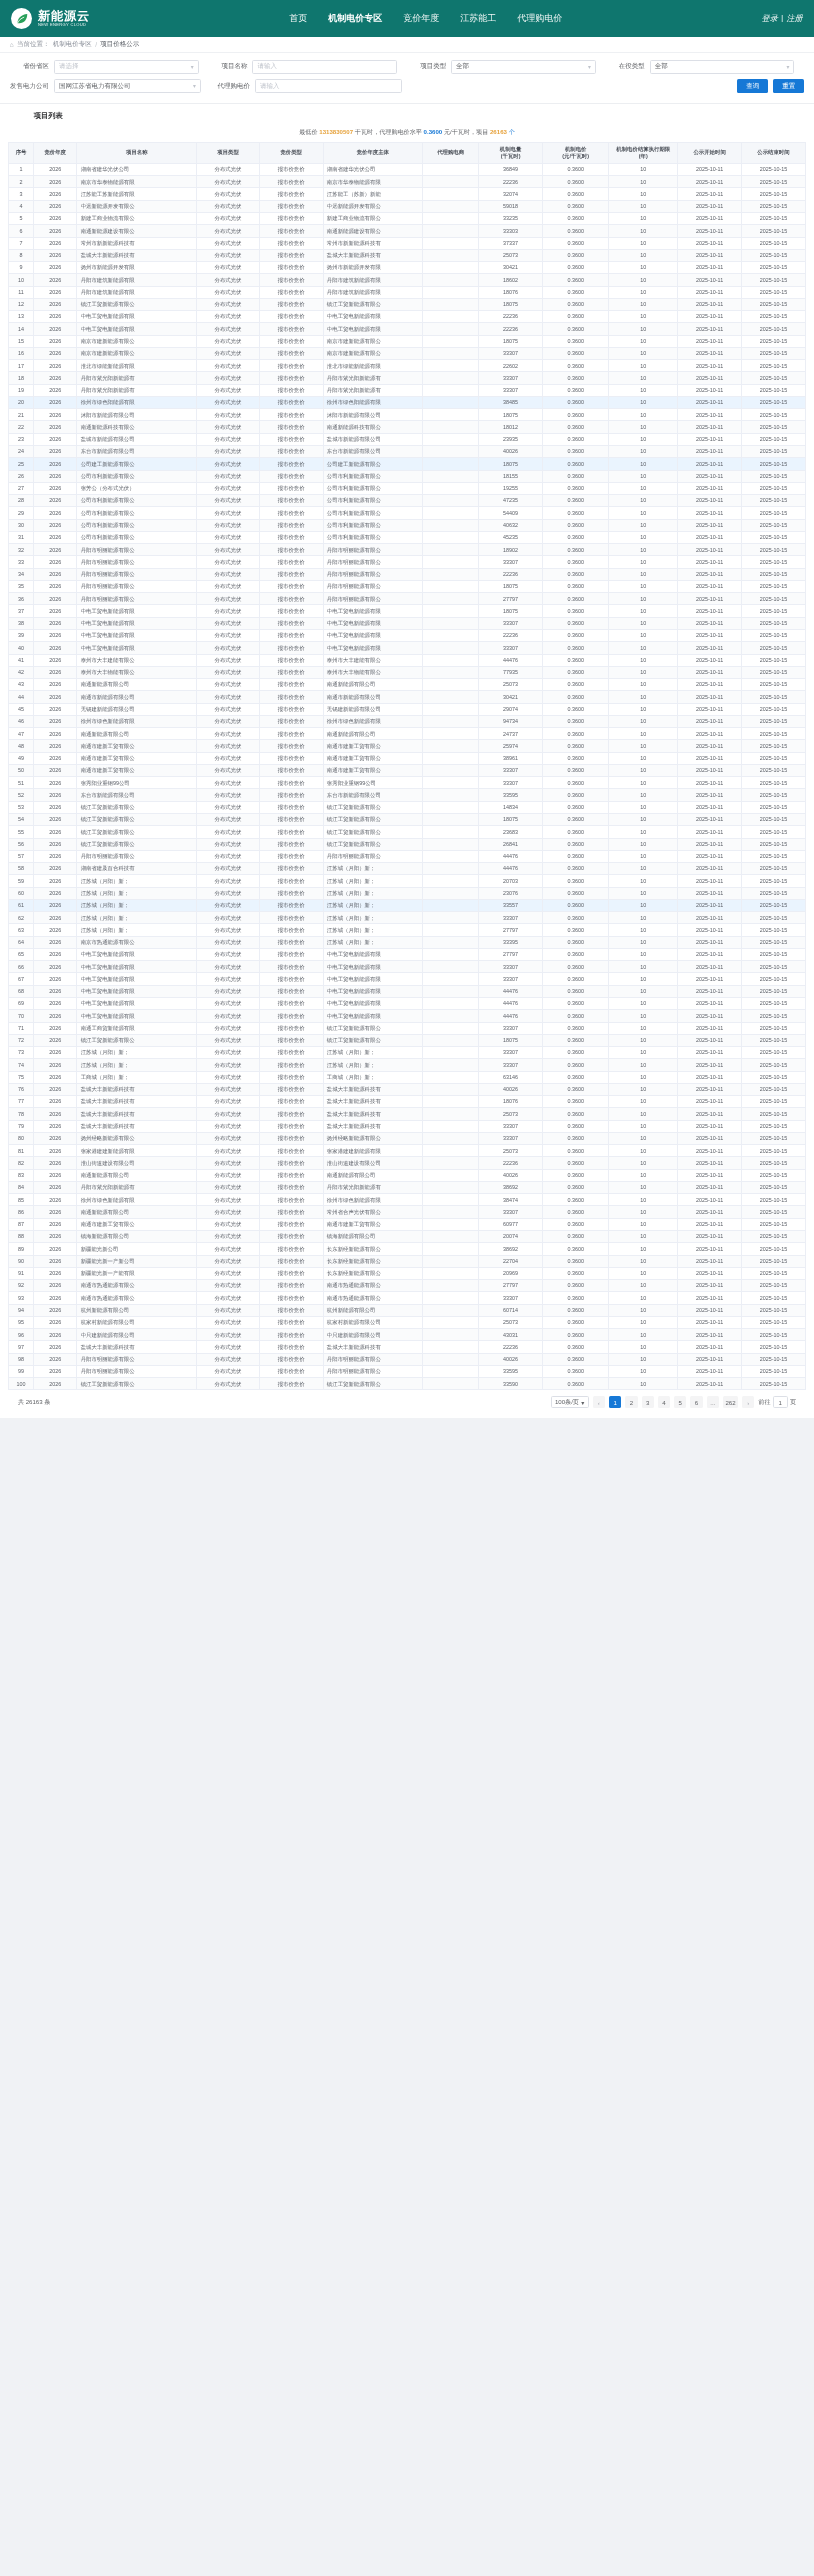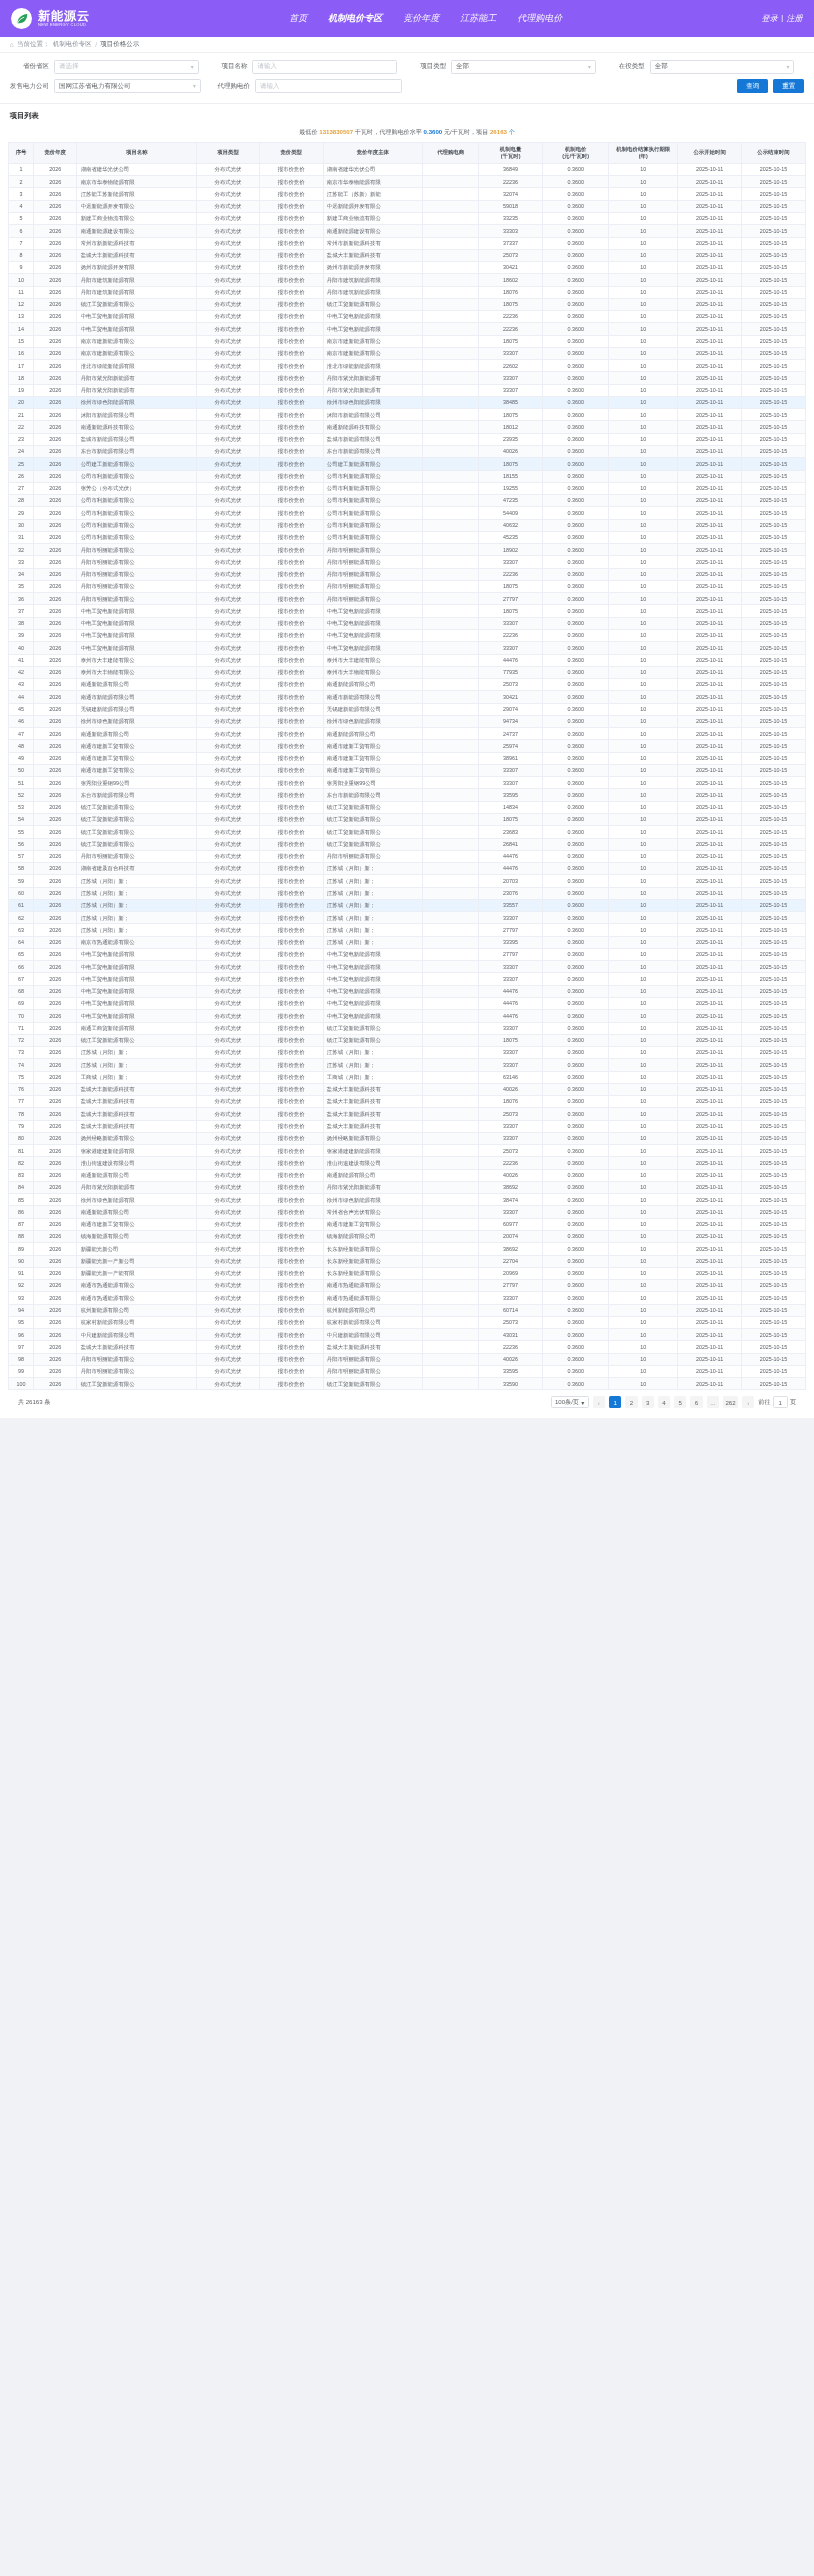--- a/index.html
+++ b/index.html
@@ -7,42 +7,41 @@
     margin: 0; padding: 0;
     background: #f0f2f5;
     font-family: "Liberation Sans", sans-serif;
     color: #333;
   }
   .page { width: 814px; margin: 0 auto; background: #fff; }
 
   
   .topbar {
     height: 37px;
-    background: #8b5cf6;
+    background: #0f766e;
     display: flex;
     align-items: center;
     padding: 0 11.4px;
     color: #fff;
   }
   .logo-wrap { display: flex; align-items: center; gap: 5.7px; }
   .logo-mark {
     width: 21px; height: 21px; border-radius: 50%;
     background: #fff; position: relative;
     display: flex; align-items: center; justify-content: center;
   }
   .logo-mark svg { display:block; }
   .logo-text { line-height: 1.05; }
   .logo-cn { font-size: 12.2px; font-weight: bold; letter-spacing: 0.8px; }
   .logo-en { font-size: 4.1px; letter-spacing: 0.3px; opacity: .92; }
   .topnav {
     flex: 1;
     display: flex; align-items: center; justify-content: center;
     gap: 21px;
     font-size: 9px;
-    font-style: italic;
   }
   .topnav a { color: #fff; text-decoration: none; opacity: .95; }
   .topnav a.active { font-weight: bold; opacity: 1; }
   .topright { font-size: 8.1px; opacity: .95; display:flex; gap:3.3px;font-style:italic; }
 
   
   .breadcrumb {
     height: 16.3px; display: flex; align-items: center;
     padding: 0 9.8px; font-size: 6.5px; color: #8a8f99;
     background: #fff; gap: 3.3px;
@@ -80,20 +79,21 @@
     padding: 0 7.3px; cursor: pointer; border: 0.8px solid transparent;
   }
   .btn-primary { background: #1678d6; color: #fff; }
   .btn-default { background: #1678d6; color: #fff; }
 
   
   .list-wrap { padding: 4.9px 8.1px 0 8.1px; }
   .list-title {
     font-size: 7.3px; font-weight: bold; color: #303133;
     padding: 2.4px 1.6px 4.1px 1.6px;
+    margin-left: 24px;
   }
   .notice {
     text-align: center; font-size: 6.1px; color: #606266;
     padding: 2.4px 0 4.9px 0;
   }
   .notice b { color: #e6a23c; font-weight: bold; }
   .notice .blue { color: #1678d6; }
   .notice .link { color: #1678d6; cursor: pointer; }
 
   table { width: 100%; border-collapse: collapse; font-size: 5.4px; }

